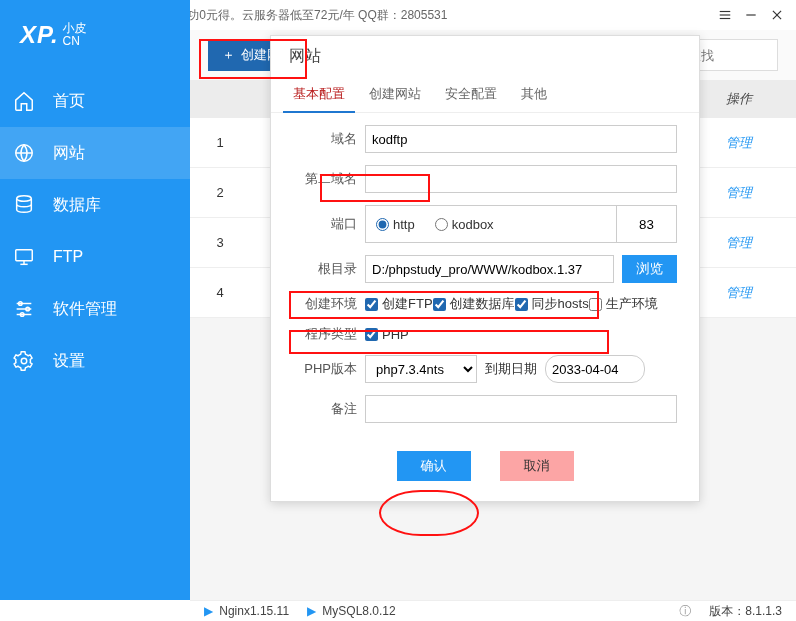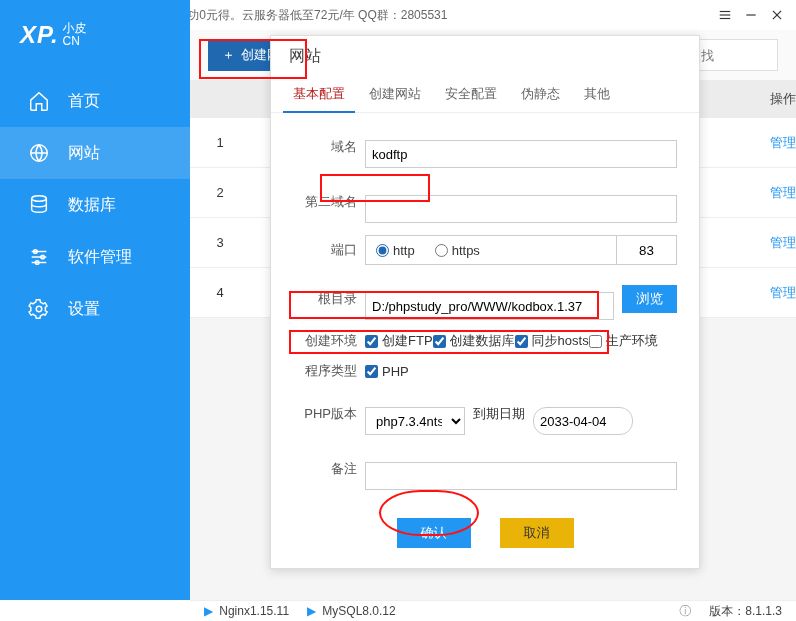--- a/index.html
+++ b/index.html
@@ -9,62 +9,62 @@
 .topbar { height:30px; display:flex; align-items:center; padding:0 10px; font-size:12px; color:#666; gap:8px; }
 .topbar .spacer { flex:1; }
 .winbtn { width:18px; height:18px; display:flex; align-items:center; justify-content:center; cursor:pointer; color:#333; }
 
 
 .sidebar { position:absolute; top:0; left:0; width:190px; height:600px; background:#2296f3; color:#fff; }
 .logo { height:70px; display:flex; align-items:center; padding-left:20px; }
 .logo .xp { font-size:24px; font-weight:bold; font-style:italic; letter-spacing:1px; }
 .logo .mini { font-size:12px; line-height:13px; margin-left:4px; display:flex; flex-direction:column; }
 .nav { margin-top:5px; }
-.nav-item { height:52px; display:flex; align-items:center; padding-left:28px; gap:18px; font-size:16px; cursor:pointer; }
+.nav-item { height:52px; display:flex; align-items:center; padding-left:13px; gap:18px; font-size:16px; cursor:pointer; }
 .nav-item.active { background:rgba(255,255,255,.15); }
 .nav-item .ico { width:22px; height:22px; display:flex; align-items:center; justify-content:center; }
 .nav-item svg { stroke:#fff; fill:none; stroke-width:1.6; }
 
 
 .main { position:absolute; left:190px; top:30px; right:0; bottom:21px; background:#f5f5f5; }
 .toolbar { height:50px; display:flex; align-items:center; padding:0 18px; gap:14px; background:#fafafa; }
 .createbtn { background:#2068b0; color:#fff; height:32px; padding:0 14px; border:none; display:flex; align-items:center; gap:6px; cursor:pointer; font-size:13px; }
 .searchwrap { margin-left:auto; height:32px; display:flex; align-items:center; border:1px solid #ddd; background:#fff; padding:0 12px; min-width:120px; }
 .searchwrap input { border:none; outline:none; font-size:13px; width:70px; background:transparent; }
 
 .thead { display:flex; background:#ececec; height:38px; align-items:center; font-size:13px; color:#444; }
 .col-n { width:60px; text-align:center; }
-.col-op { width:70px; text-align:right; margin-left:auto; }
+.col-op { width:70px; text-align:left; margin-left:auto;font-style:italic; }
 .trow { display:flex; align-items:center; height:50px; border-bottom:1px solid #eee; background:#fff; }
 .trow .manage { color:#2296f3; cursor:pointer; }
 
 
 .modal { position:absolute; top:5px; left:80px; width:430px; background:#fff; border:1px solid #ddd; box-shadow:0 2px 10px rgba(0,0,0,.15); }
 .modal-title { padding:10px 18px; font-size:16px; color:#444; }
 .tabs { display:flex; border-bottom:1px solid #eee; padding:0 12px; gap:4px; }
 .tab { padding:8px 10px; font-size:13px; color:#666; cursor:pointer; }
 .tab.active { color:#b91c1c; border-bottom:2px solid #1f77d0; margin-bottom:-1px; }
 
 .form { padding:12px 22px 6px; }
 .frow { display:flex; align-items:center; margin-bottom:12px; font-size:13px; }
 .frow .lbl { width:64px; text-align:right; color:#555; margin-right:8px; flex-shrink:0; }
-.txt { height:28px; border:1px solid #ccc; padding:0 6px; font-size:13px; outline:none;margin-top:15px; }
+.txt { height:28px; border:1px solid #ccc; padding:0 6px; font-size:13px; outline:none; }
 .txt.lg { flex:1; }
 .radiogrp,.chkgrp { display:flex; align-items:center; }
 .radio,.chk { display:flex; align-items:center; gap:4px; }
 .radio input,.chk input { accent-color:#2068b0; cursor:pointer; }
-.portrow { border:1px solid #ccc; height:30px; display:flex; align-items:center; flex:1; }
+.portrow { border:1px solid #ccc; height:38px; display:flex; align-items:center; flex:1; }
 .portrow .radiogrp { flex:1; padding-left:10px; gap:20px; }
 .portrow .pnum { width:60px; border:none; border-left:1px solid #ccc; height:100%; text-align:center; outline:none; }
 .browse { background:#2296f3; color:#fff; border:none; height:28px; padding:0 14px; margin-left:8px; cursor:pointer; }
 select.txt { background:#fff; }
 .buttons { display:flex; justify-content:center; gap:29px; padding:10px 6px 20px; }
 .btn { height:30px; padding:0 24px; border:none; font-size:13px; cursor:pointer; }
 .btn.ok { background:#2296f3; color:#fff; }
-.btn.cancel { background:#eab308; color:#333;text-align:right; }
+.btn.cancel { background:#fca5a5; color:#333;text-align:right; }
 
 
 .hl { position:absolute; border:2px solid #f11; pointer-events:none; }
 .hl.oval { border-radius:50%/60%; }
 
 
 .status { position:absolute; left:190px; bottom:0; right:0; height:21px; background:#fff; border-top:1px solid #eee; display:flex; align-items:center; padding:0 14px; font-size:12px; color:#444; gap:18px; }
 .status .play { color:#2296f3; margin-right:-12px; }
 .status .spacer { flex:1; }
 </style>
@@ -131,20 +131,30 @@
           <svg width="22" height="22" viewBox="0 0 24 24">
             <ellipse cx="12" cy="5" rx="8" ry="3"></ellipse>
             <path d="M4 5v6c0 1.7 3.6 3 8 3s8-1.3 8-3V5M4 11v6c0 1.7 3.6 3 8 3s8-1.3 8-3v-6"></path>
           </svg>
         </span>
         <span>数据库</span>
       </div>
       <div class="nav-item">
         <span class="ico">
           <svg width="22" height="22" viewBox="0 0 24 24">
+            <rect x="3" y="4" width="18" height="12" rx="1"></rect>
+            <line x1="8" y1="20" x2="16" y2="20"></line>
+            <line x1="12" y1="16" x2="12" y2="20"></line>
+          </svg>
+        </span>
+        <span>FTP</span>
+      </div>
+      <div class="nav-item">
+        <span class="ico">
+          <svg width="22" height="22" viewBox="0 0 24 24">
             <line x1="4" y1="6" x2="20" y2="6"></line>
             <line x1="4" y1="12" x2="20" y2="12"></line>
             <line x1="4" y1="18" x2="20" y2="18"></line>
             <circle cx="8" cy="6" r="2"></circle>
             <circle cx="16" cy="12" r="2"></circle>
             <circle cx="10" cy="18" r="2"></circle>
           </svg>
         </span>
         <span>软件管理</span>
       </div>
@@ -198,21 +208,20 @@
         <span class="col-op manage">管理</span>
       </div>
     </div>
 
   <div class="modal">
     <div class="modal-title">网站</div>
     <div class="tabs" id="tabs">
         <span class="tab active">基本配置</span>
         <span class="tab">创建网站</span>
         <span class="tab">安全配置</span>
-        <span class="tab">伪静态</span>
         <span class="tab">其他</span>
       </div>
     <div class="form">
       <div class="frow">
         <span class="lbl">域名</span>
         <input class="txt lg" value="kodftp" style="">
       </div>
       <div class="frow">
         <span class="lbl">第二域名</span>
         <input class="txt lg" value="" style="">
@@ -220,21 +229,21 @@
       <div class="frow">
         <span class="lbl">端口</span>
         <span class="portrow">
           <span class="radiogrp">
             <label class="radio">
                 <input type="radio" name="proto" checked="" style="">
                 <span>http</span>
               </label>
             <label class="radio">
                 <input type="radio" name="proto" style="">
-                <span>https</span>
+                <span>kodbox</span>
               </label>
           </span>
           <input class="pnum" value="83" style="">
         </span>
       </div>
       <div class="frow">
         <span class="lbl">根目录</span>
         <input class="txt" style="flex: 1 1 0%;" value="D:/phpstudy_pro/WWW/kodbox.1.37">
         <button class="browse">浏览</button>
       </div>
@@ -261,21 +270,21 @@
       </div>
       <div class="frow">
         <span class="lbl">程序类型</span>
         <label class="chk">
             <input type="checkbox" checked="" style="">
             <span>PHP</span>
           </label>
       </div>
       <div class="frow">
         <span class="lbl">PHP版本</span>
-        <select class="txt" style="width:100px"><option>php7.3.4nts</option></select>
+        <select class="txt" style="width:112px"><option>php7.3.4nts</option></select>
         <span style="margin:0 8px">到期日期</span>
         <input class="txt" style="width: 100px; border-radius: 13px;" value="2033-04-04">
       </div>
       <div class="frow">
         <span class="lbl">备注</span>
         <input class="txt lg" value="" style="">
       </div>
     </div>
     <div class="buttons">
       <button class="btn ok">确认</button>

